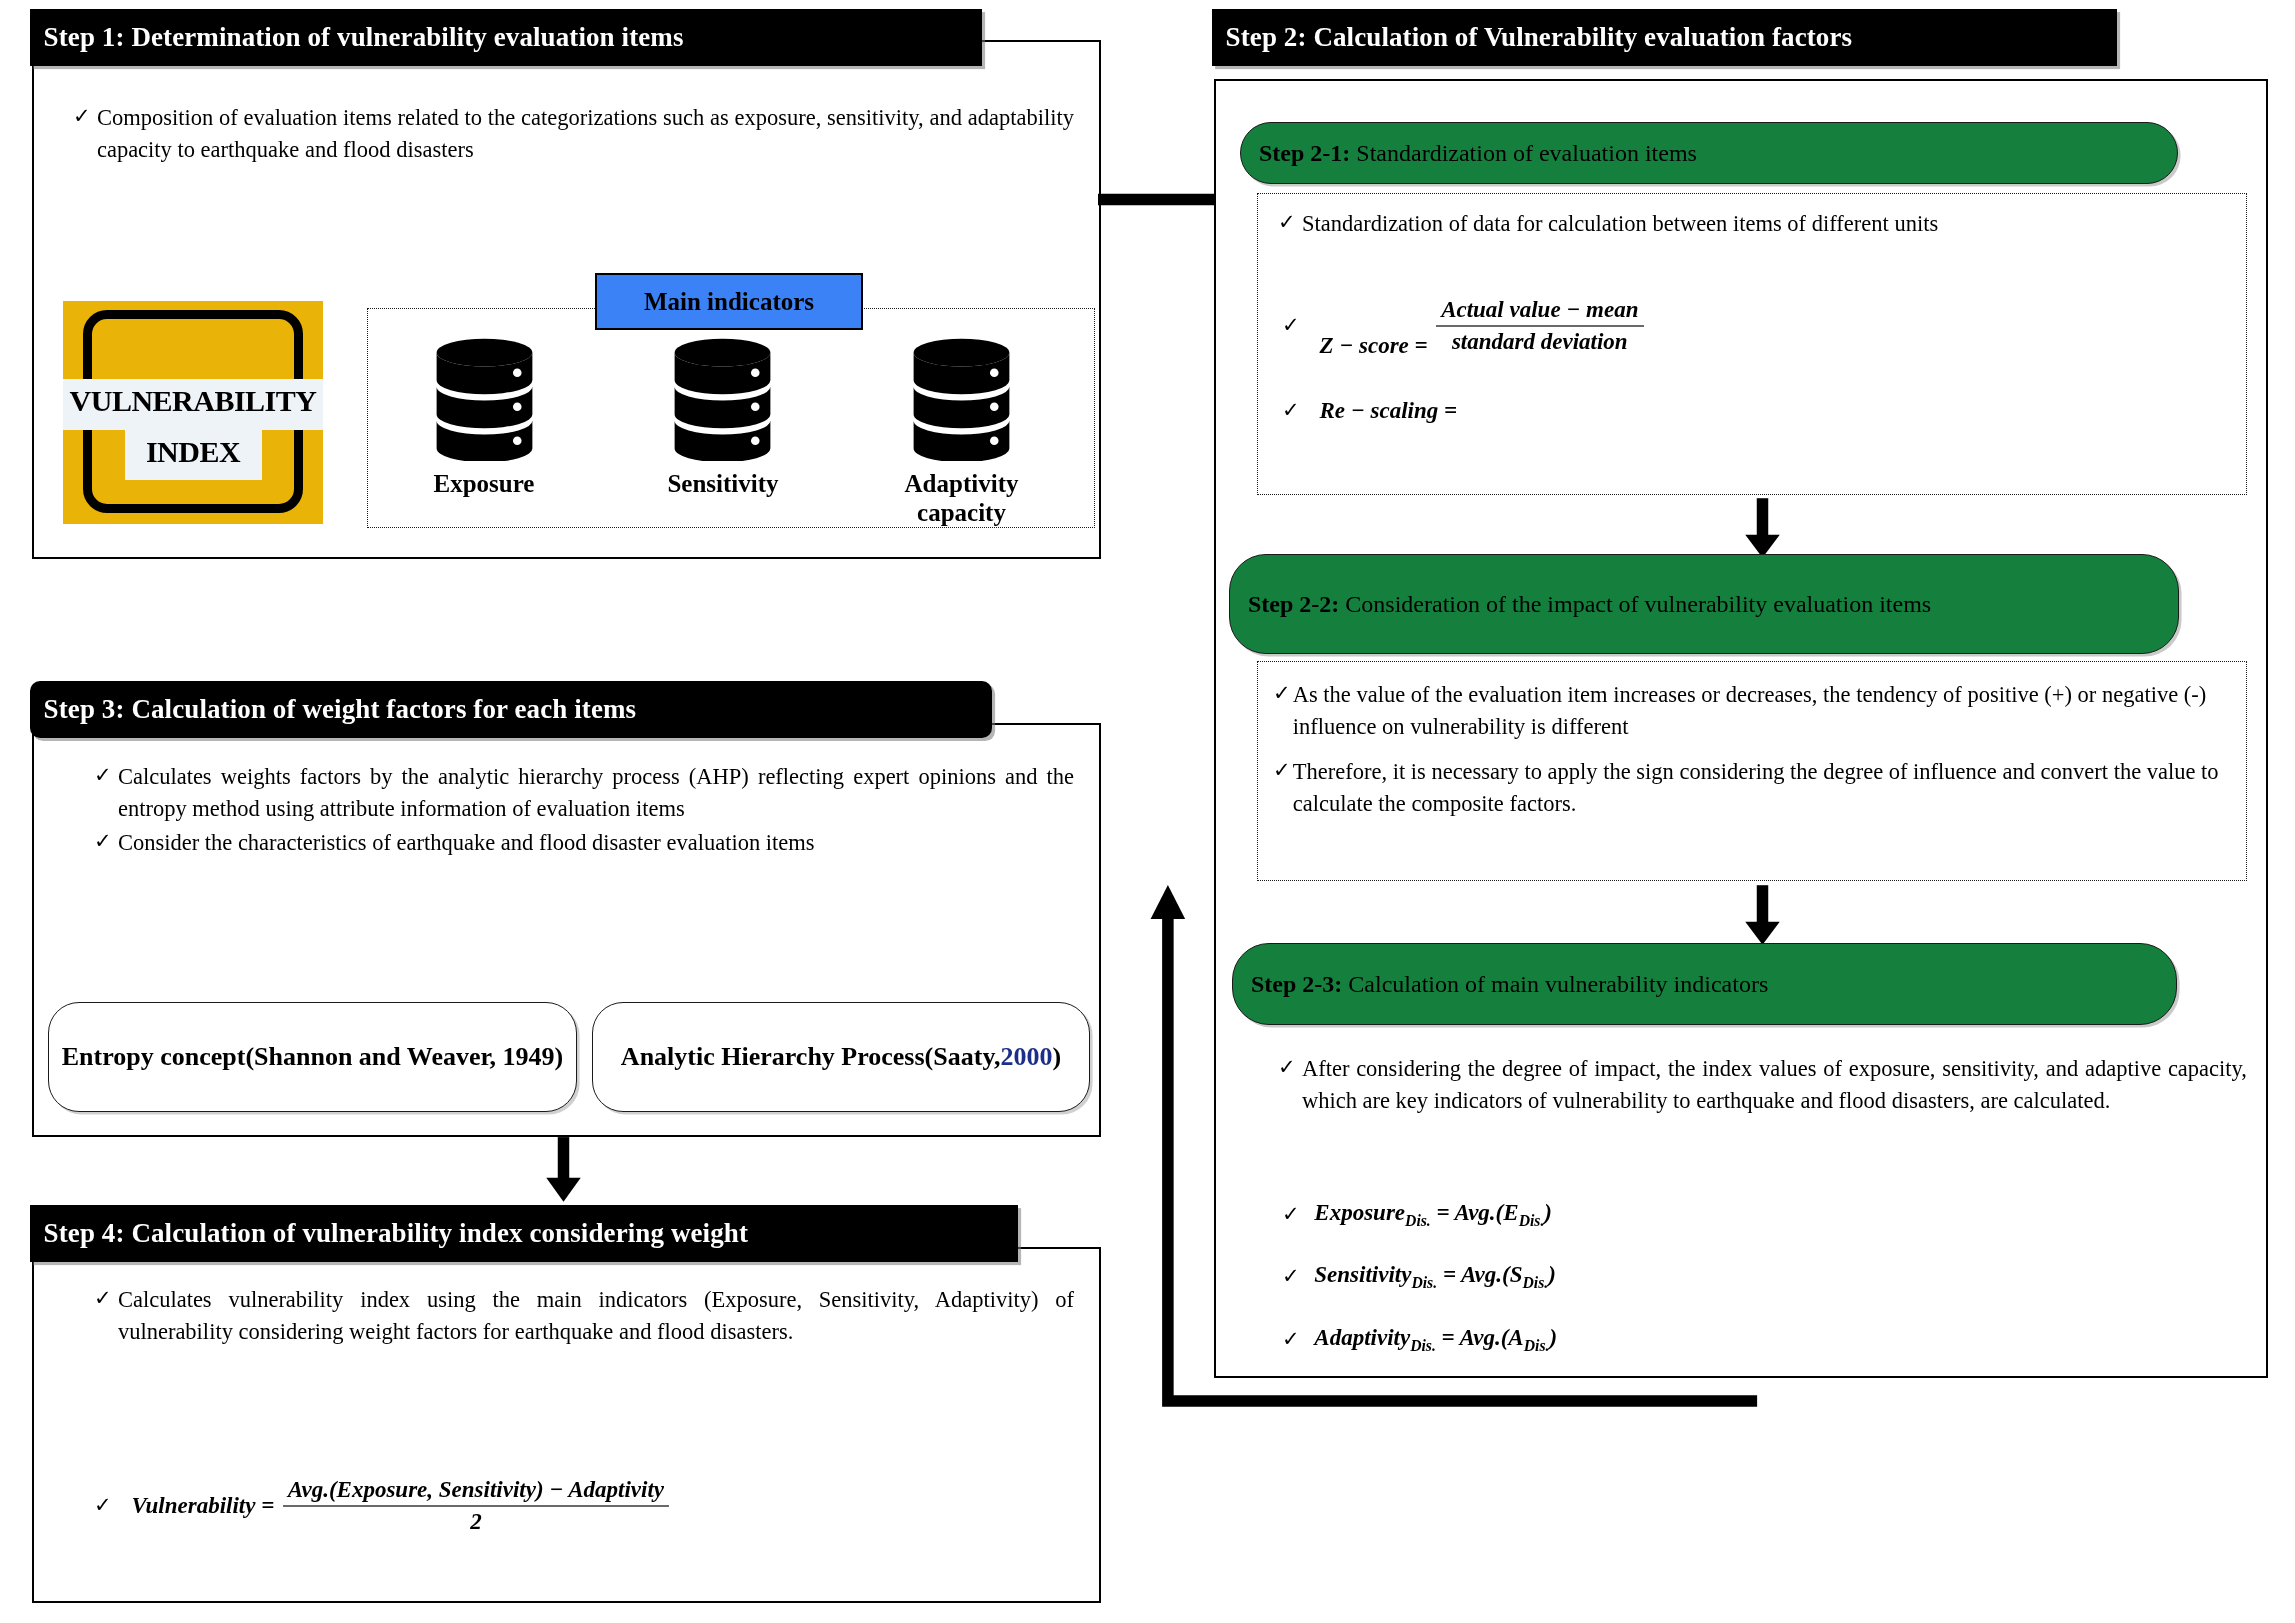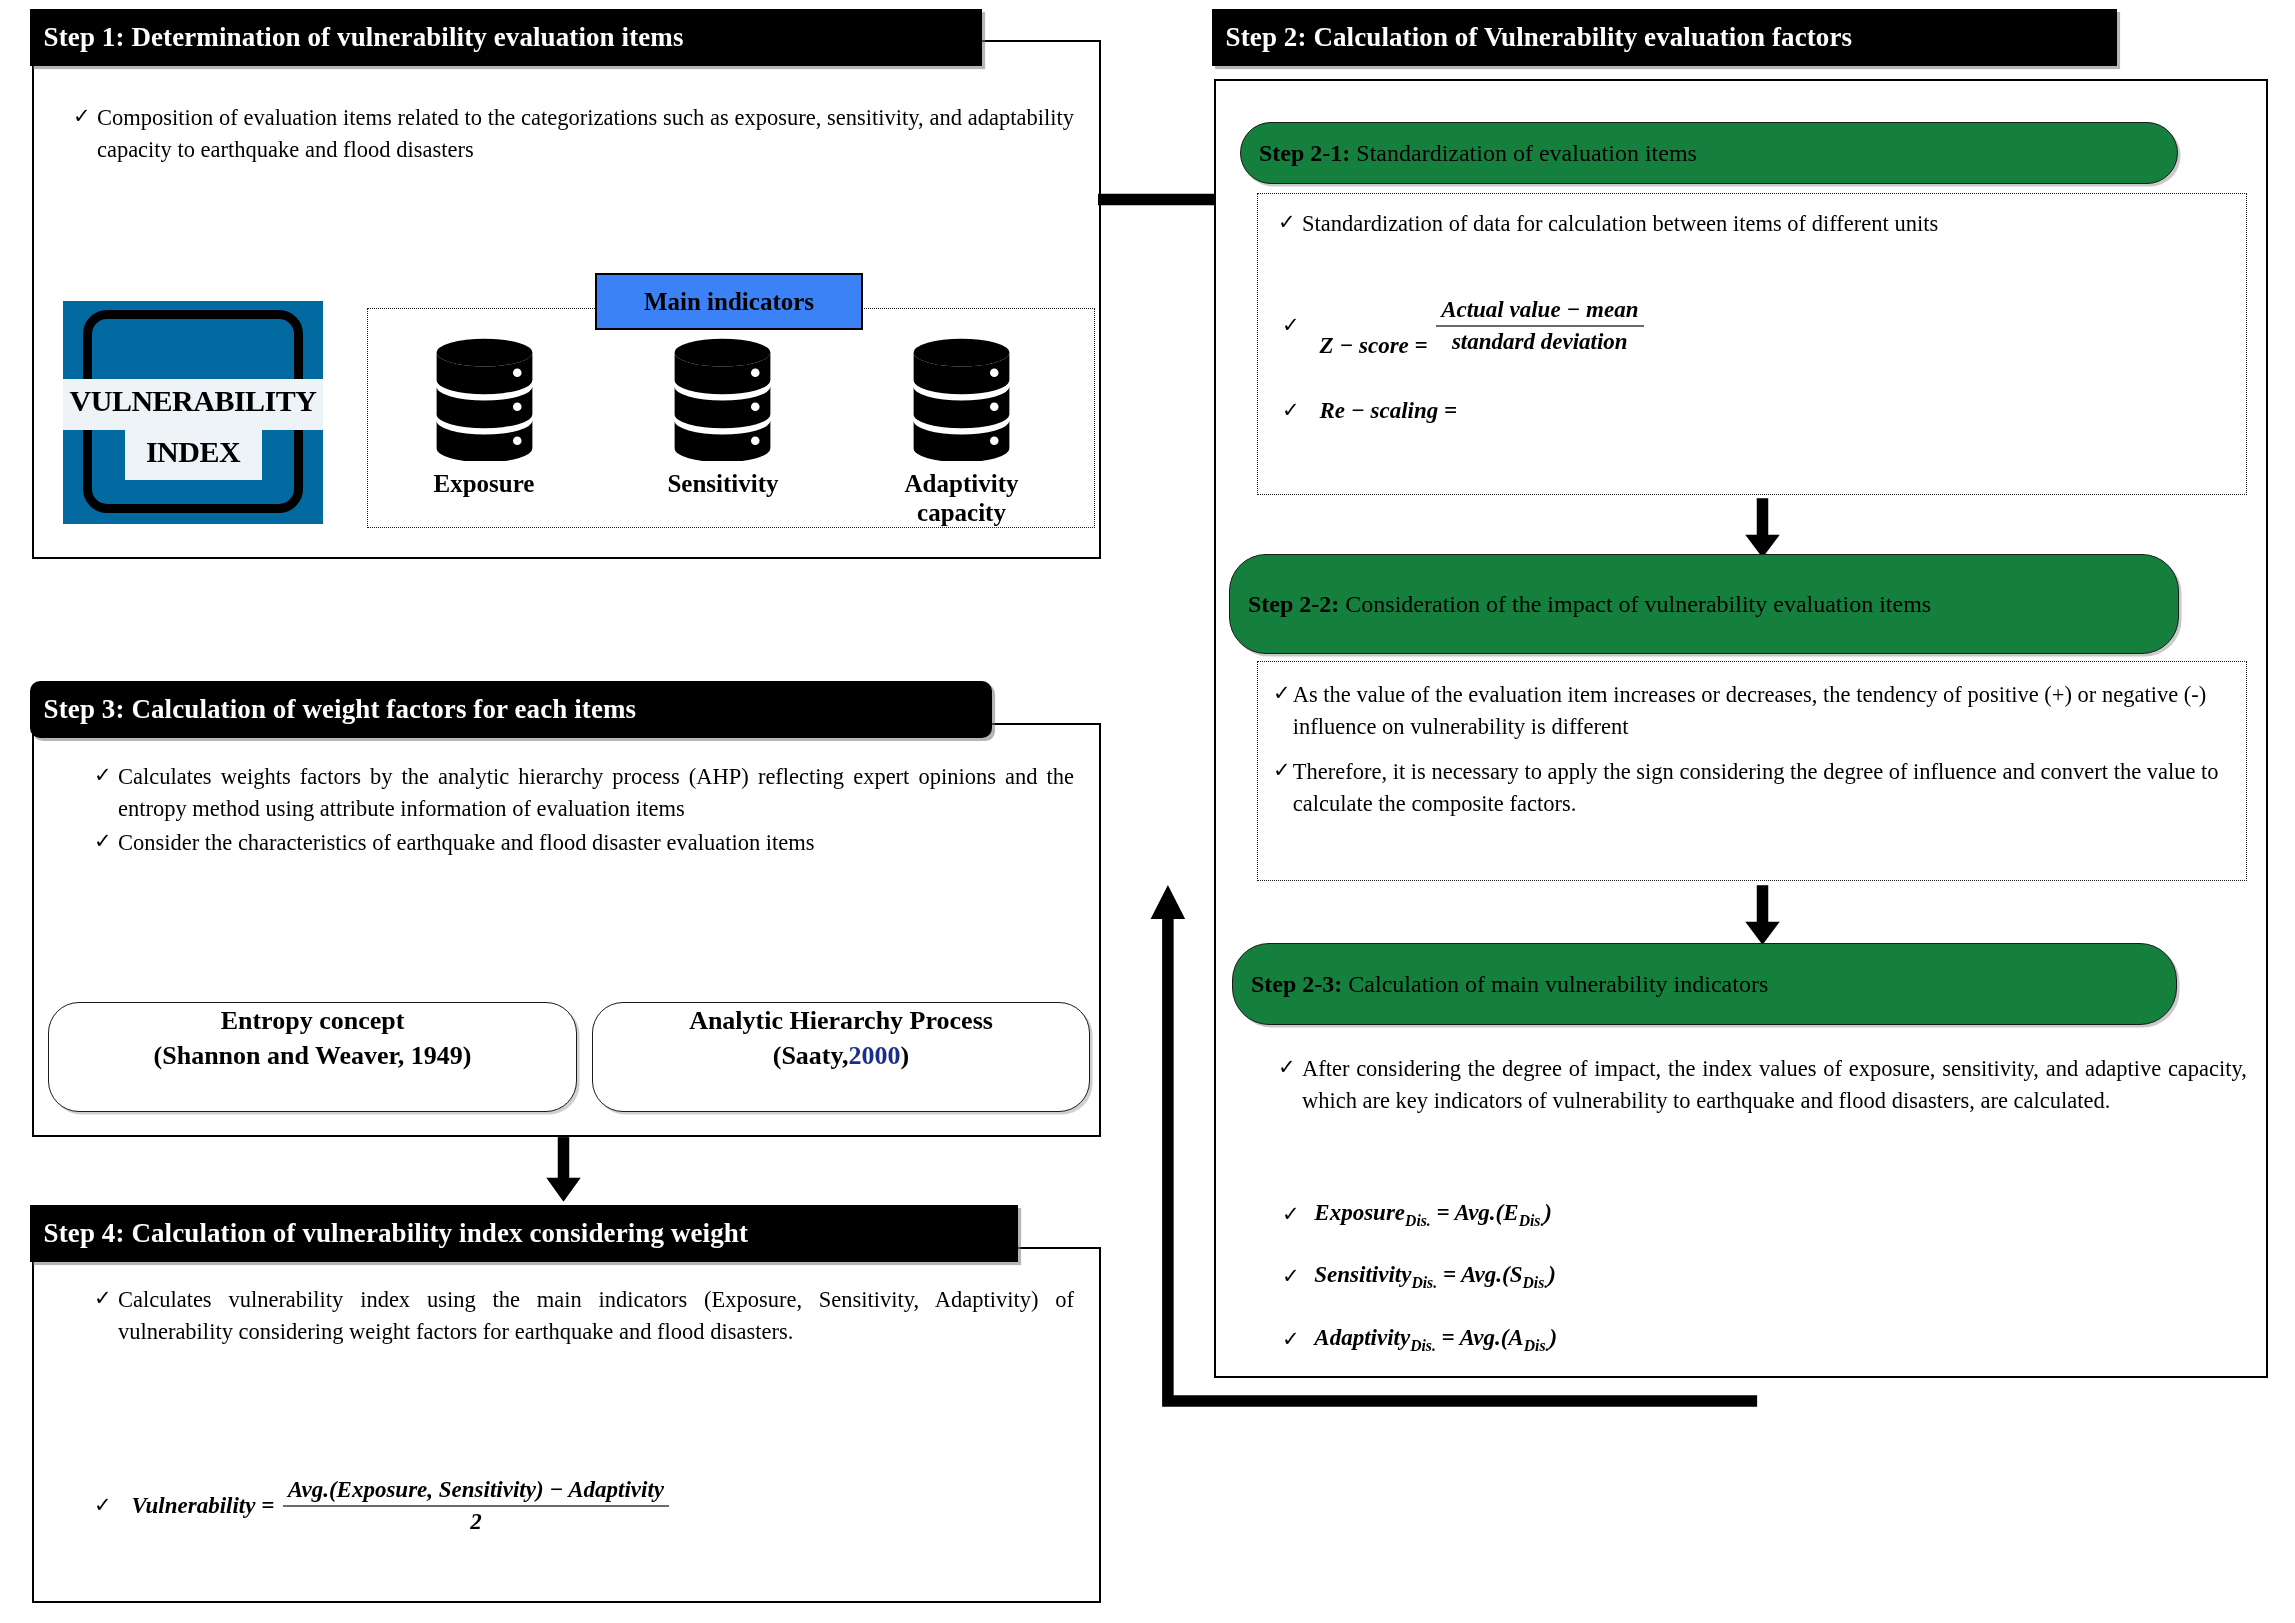--- a/index.html
+++ b/index.html
@@ -46,36 +46,36 @@
   
   .mathrow{display:flex;align-items:center;}
   .mi{font-style:italic;font-weight:bold;font-size:23px;white-space:nowrap;}
   .frac{display:inline-flex;flex-direction:column;align-items:center;margin:0 3.1px;justify-content:center;}
   .frac .num{font-style:italic;font-weight:bold;font-size:23px;padding:0 5.2px 2.1px;white-space:nowrap;}
   .frac .bar{height:1.6px;background:#6a6a6a;width:100%;}
   .frac .den{font-style:italic;font-weight:bold;font-size:23px;padding:2.1px 5.2px 0;white-space:nowrap;}
   .sub{font-size:15.7px;vertical-align:sub;font-style:italic;font-weight:bold;}
 
   
-  .vi-wrap{position:absolute;background:#0369a1;}
+  .vi-wrap{position:absolute;background:#eab308;}
   .vi-frame{position:absolute;border:9.4px solid #000;border-radius:24px;box-sizing:border-box;}
   .vi-t1{position:absolute;width:100%;text-align:center;font-weight:bold;font-size:30px;letter-spacing:-0.5px;}
   .vi-t2{position:absolute;width:100%;text-align:center;font-weight:bold;font-size:30px;letter-spacing:-0.5px;}
   .vi-mask{position:absolute;background:#eef3f8;}
 
   .mi-box{position:absolute;box-sizing:border-box;border:2.6px solid #000;background:#3b82f6;
           display:flex;align-items:center;justify-content:center;font-weight:bold;font-size:25px;}
   .db{position:absolute;}
   .db-lab{position:absolute;width:100%;text-align:center;font-weight:bold;font-size:25px;line-height:1.16;}
 
   
   .concept{
     position:absolute;box-sizing:border-box;background:#fff;
     border:1.6px solid #1a1a1a;border-radius:31px;
-    display:flex;flex-direction:column;align-items:center;
+    display:flex;align-items:center;justify-content:center;
     font-weight:bold;font-size:26px;line-height:1.35;
     box-shadow:2.6px 2.6px 0 0 rgba(150,150,150,.45);
   }
   .blue{color:#1b2f8a;}
   svg.arrow{position:absolute;overflow:visible;}
 </style>
 </head>
 <body>
 
 <div class="panel" style="left:32px;top:40px;width:1069px;height:519px;"></div>

